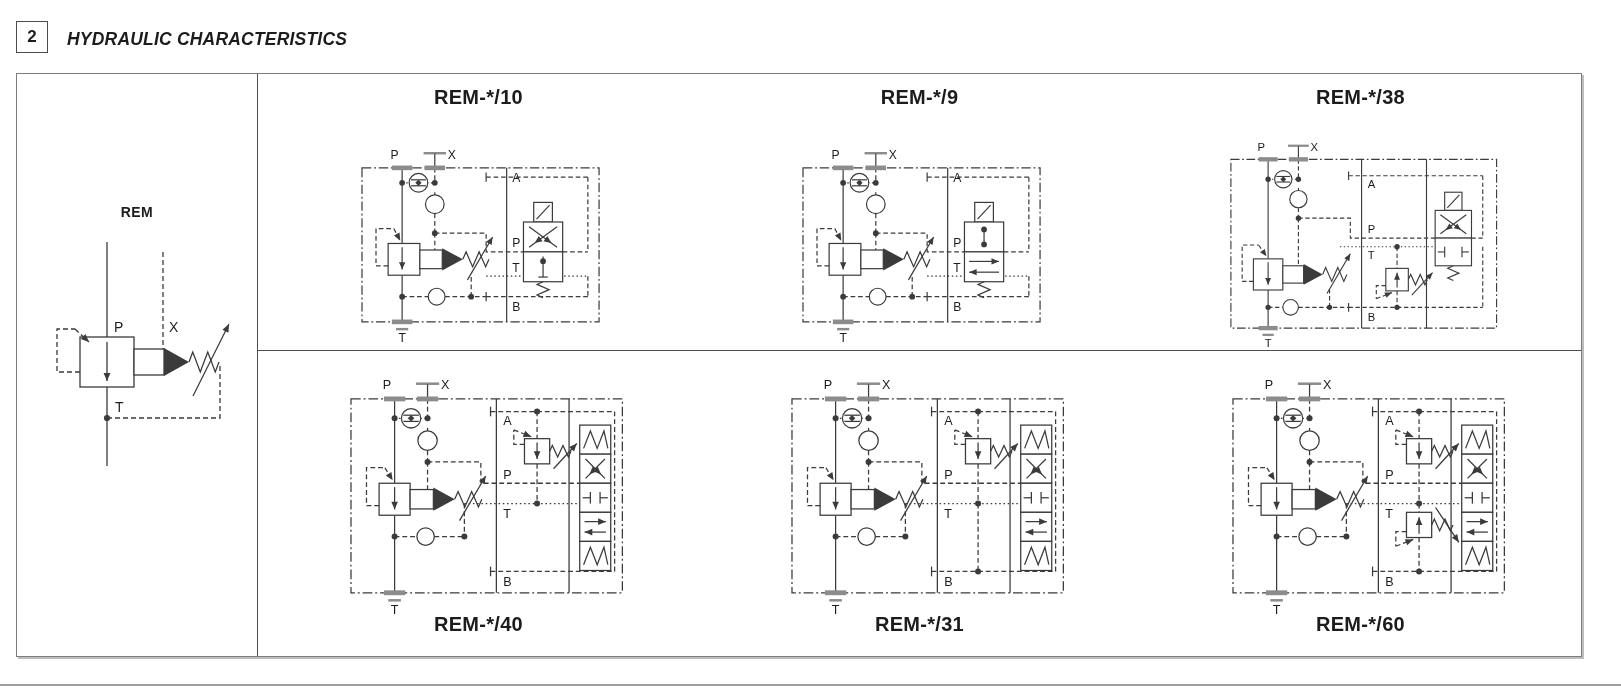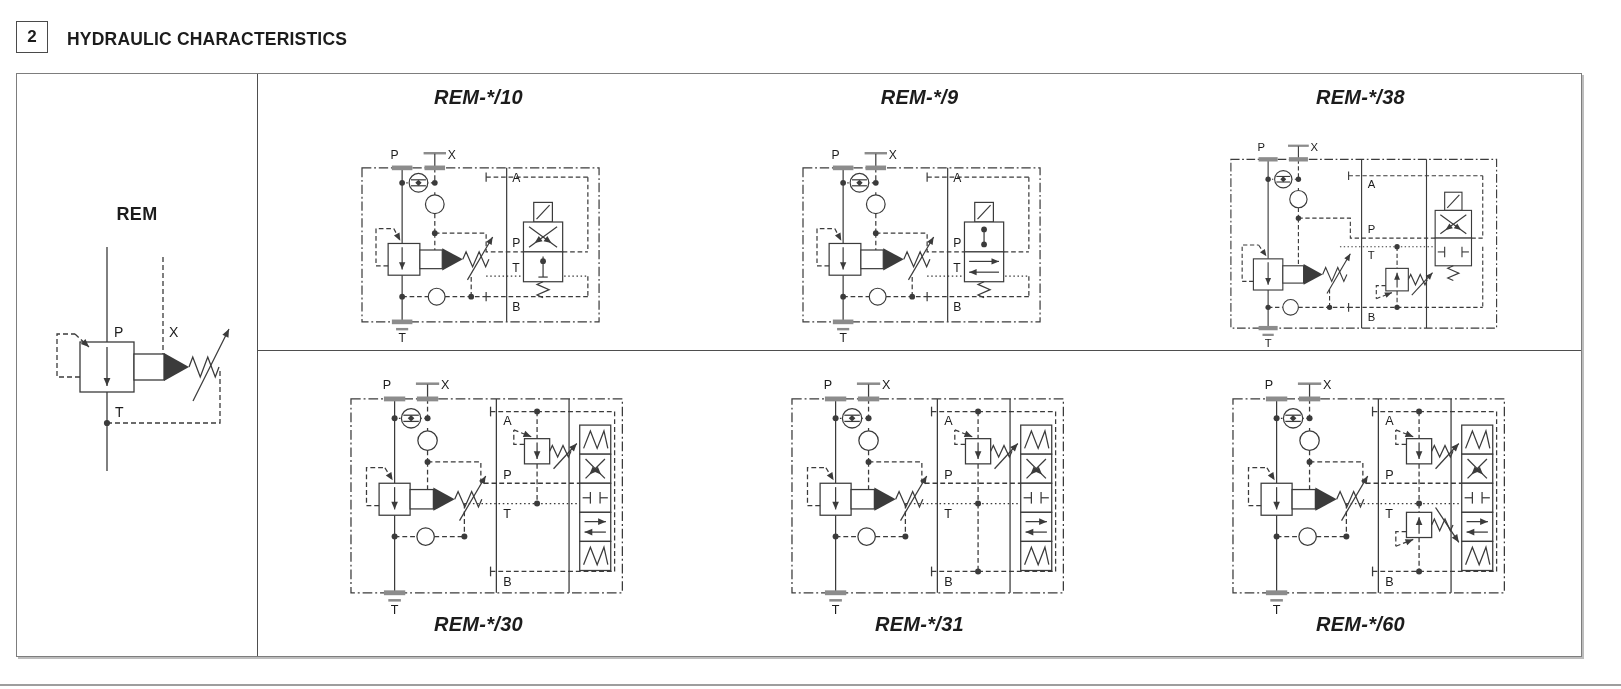--- a/index.html
+++ b/index.html
@@ -1,30 +1,30 @@
 <!DOCTYPE html>
 <html><head>
 <meta charset="utf-8">
 <style>
   * { margin:0; padding:0; box-sizing:border-box; }
   body { background:#fff; font-family:"Liberation Sans", sans-serif; color:#1c1c1c; }
   .page { position:relative; width:1621px; height:689px; background:#fff; overflow:hidden; }
   .section-num { position:absolute; left:16px; top:21px; width:32px; height:32px;
     border:1.6px solid #4a4a4a; display:flex; align-items:center; justify-content:center;
     font-weight:bold; font-size:17px; background:#fff; }
-  .header-title { position:absolute; left:67px; top:29px; font-weight:bold; font-size:17.5px; letter-spacing:0.2px; }
+  .header-title { position:absolute; left:67px; top:29px; font-weight:bold; font-size:17.5px; letter-spacing:0.2px;font-style:italic; }
   .board { position:absolute; left:16px; top:73px; width:1566px; height:584px;
     border:1.5px solid #7d7d7d; box-shadow:2px 2px 0 #bdbdbd; background:#fff; display:flex; }
   .left-panel { width:241px; border-right:1.4px solid #4e4e4e; display:flex; flex-direction:column; align-items:center; }
-  .rem-title { margin-top:130px; font-size:18px; font-weight:bold; letter-spacing:0.4px; }
+  .rem-title { margin-top:130px; font-size:14px; font-weight:bold; letter-spacing:0.4px; }
   .right-panel { flex:1; display:flex; flex-direction:column; min-width:0; }
   .row-top { height:277px; border-bottom:1.4px solid #4e4e4e; display:flex; }
   .row-bottom { flex:1; display:flex; }
   .cell { flex:1; display:flex; flex-direction:column; align-items:center; min-width:0; }
-  .dlabel { font-size:20px; font-weight:bold; letter-spacing:0.3px;font-style:italic; }
+  .dlabel { font-size:20px; font-weight:bold; letter-spacing:0.3px; }
   .row-top .dlabel { margin-top:12px; }
   .row-top svg { margin-top:1px; height:238px; }
   .row-bottom svg { margin-top:14px; height:252px; }
   .row-bottom .dlabel { margin-top:-4px; }
   svg.rem { margin-top:4px; }
   .page-bottom-rule { position:absolute; left:0; top:684px; width:1621px; height:2px; background:#9e9e9e; }
 </style>
 </head>
 <body>
 
@@ -380,21 +380,21 @@
               <rect x="101" y="32.5" width="22" height="5" fill="#8c8c8c" stroke="none"></rect>
               <text x="126" y="25" fill="#1c1c1c" font-size="13" text-anchor="start" font-family="&quot;Liberation Sans&quot;,&quot;DejaVu Sans&quot;,sans-serif">X</text>
               <rect x="67" y="232.5" width="22" height="5" fill="#8c8c8c" stroke="none"></rect>
               <rect x="71.5" y="241.5" width="13" height="2.6" fill="#8c8c8c" stroke="none"></rect>
               <text x="78" y="257" fill="#1c1c1c" font-size="13" text-anchor="middle" font-family="&quot;Liberation Sans&quot;,&quot;DejaVu Sans&quot;,sans-serif">T</text>
               <text x="190" y="62" fill="#1c1c1c" font-size="13" text-anchor="start" font-family="&quot;Liberation Sans&quot;,&quot;DejaVu Sans&quot;,sans-serif">A</text>
               <text x="190" y="118" fill="#1c1c1c" font-size="13" text-anchor="start" font-family="&quot;Liberation Sans&quot;,&quot;DejaVu Sans&quot;,sans-serif">P</text>
               <text x="190" y="158" fill="#1c1c1c" font-size="13" text-anchor="start" font-family="&quot;Liberation Sans&quot;,&quot;DejaVu Sans&quot;,sans-serif">T</text>
               <text x="190" y="228" fill="#1c1c1c" font-size="13" text-anchor="start" font-family="&quot;Liberation Sans&quot;,&quot;DejaVu Sans&quot;,sans-serif">B</text>
             </svg>
-          <div class="dlabel">REM-*/30</div>
+          <div class="dlabel">REM-*/40</div>
         </div>
         <div class="cell">
           <svg viewBox="0 0 330 260">
               <rect x="33" y="35" width="280" height="200" fill="none" stroke="#3b3b3b" stroke-width="1.3" stroke-dasharray="10,3,2,3"></rect>
               <line x1="183" y1="35" x2="183" y2="235" stroke="#3b3b3b" stroke-width="1.3" fill="none"></line>
               <line x1="258" y1="35" x2="258" y2="235" stroke="#3b3b3b" stroke-width="1.3" fill="none"></line>
               <line x1="78" y1="35" x2="78" y2="122" stroke="#3b3b3b" stroke-width="1.3" fill="none"></line>
               <line x1="78" y1="155" x2="78" y2="235" stroke="#3b3b3b" stroke-width="1.3" fill="none"></line>
               <line x1="112" y1="35" x2="112" y2="55" stroke="#3b3b3b" stroke-width="1.3" fill="none" stroke-dasharray="5,3"></line>
               <line x1="78" y1="55" x2="112" y2="55" stroke="#3b3b3b" stroke-width="1.3" fill="none" stroke-dasharray="1.6,2.8"></line>

